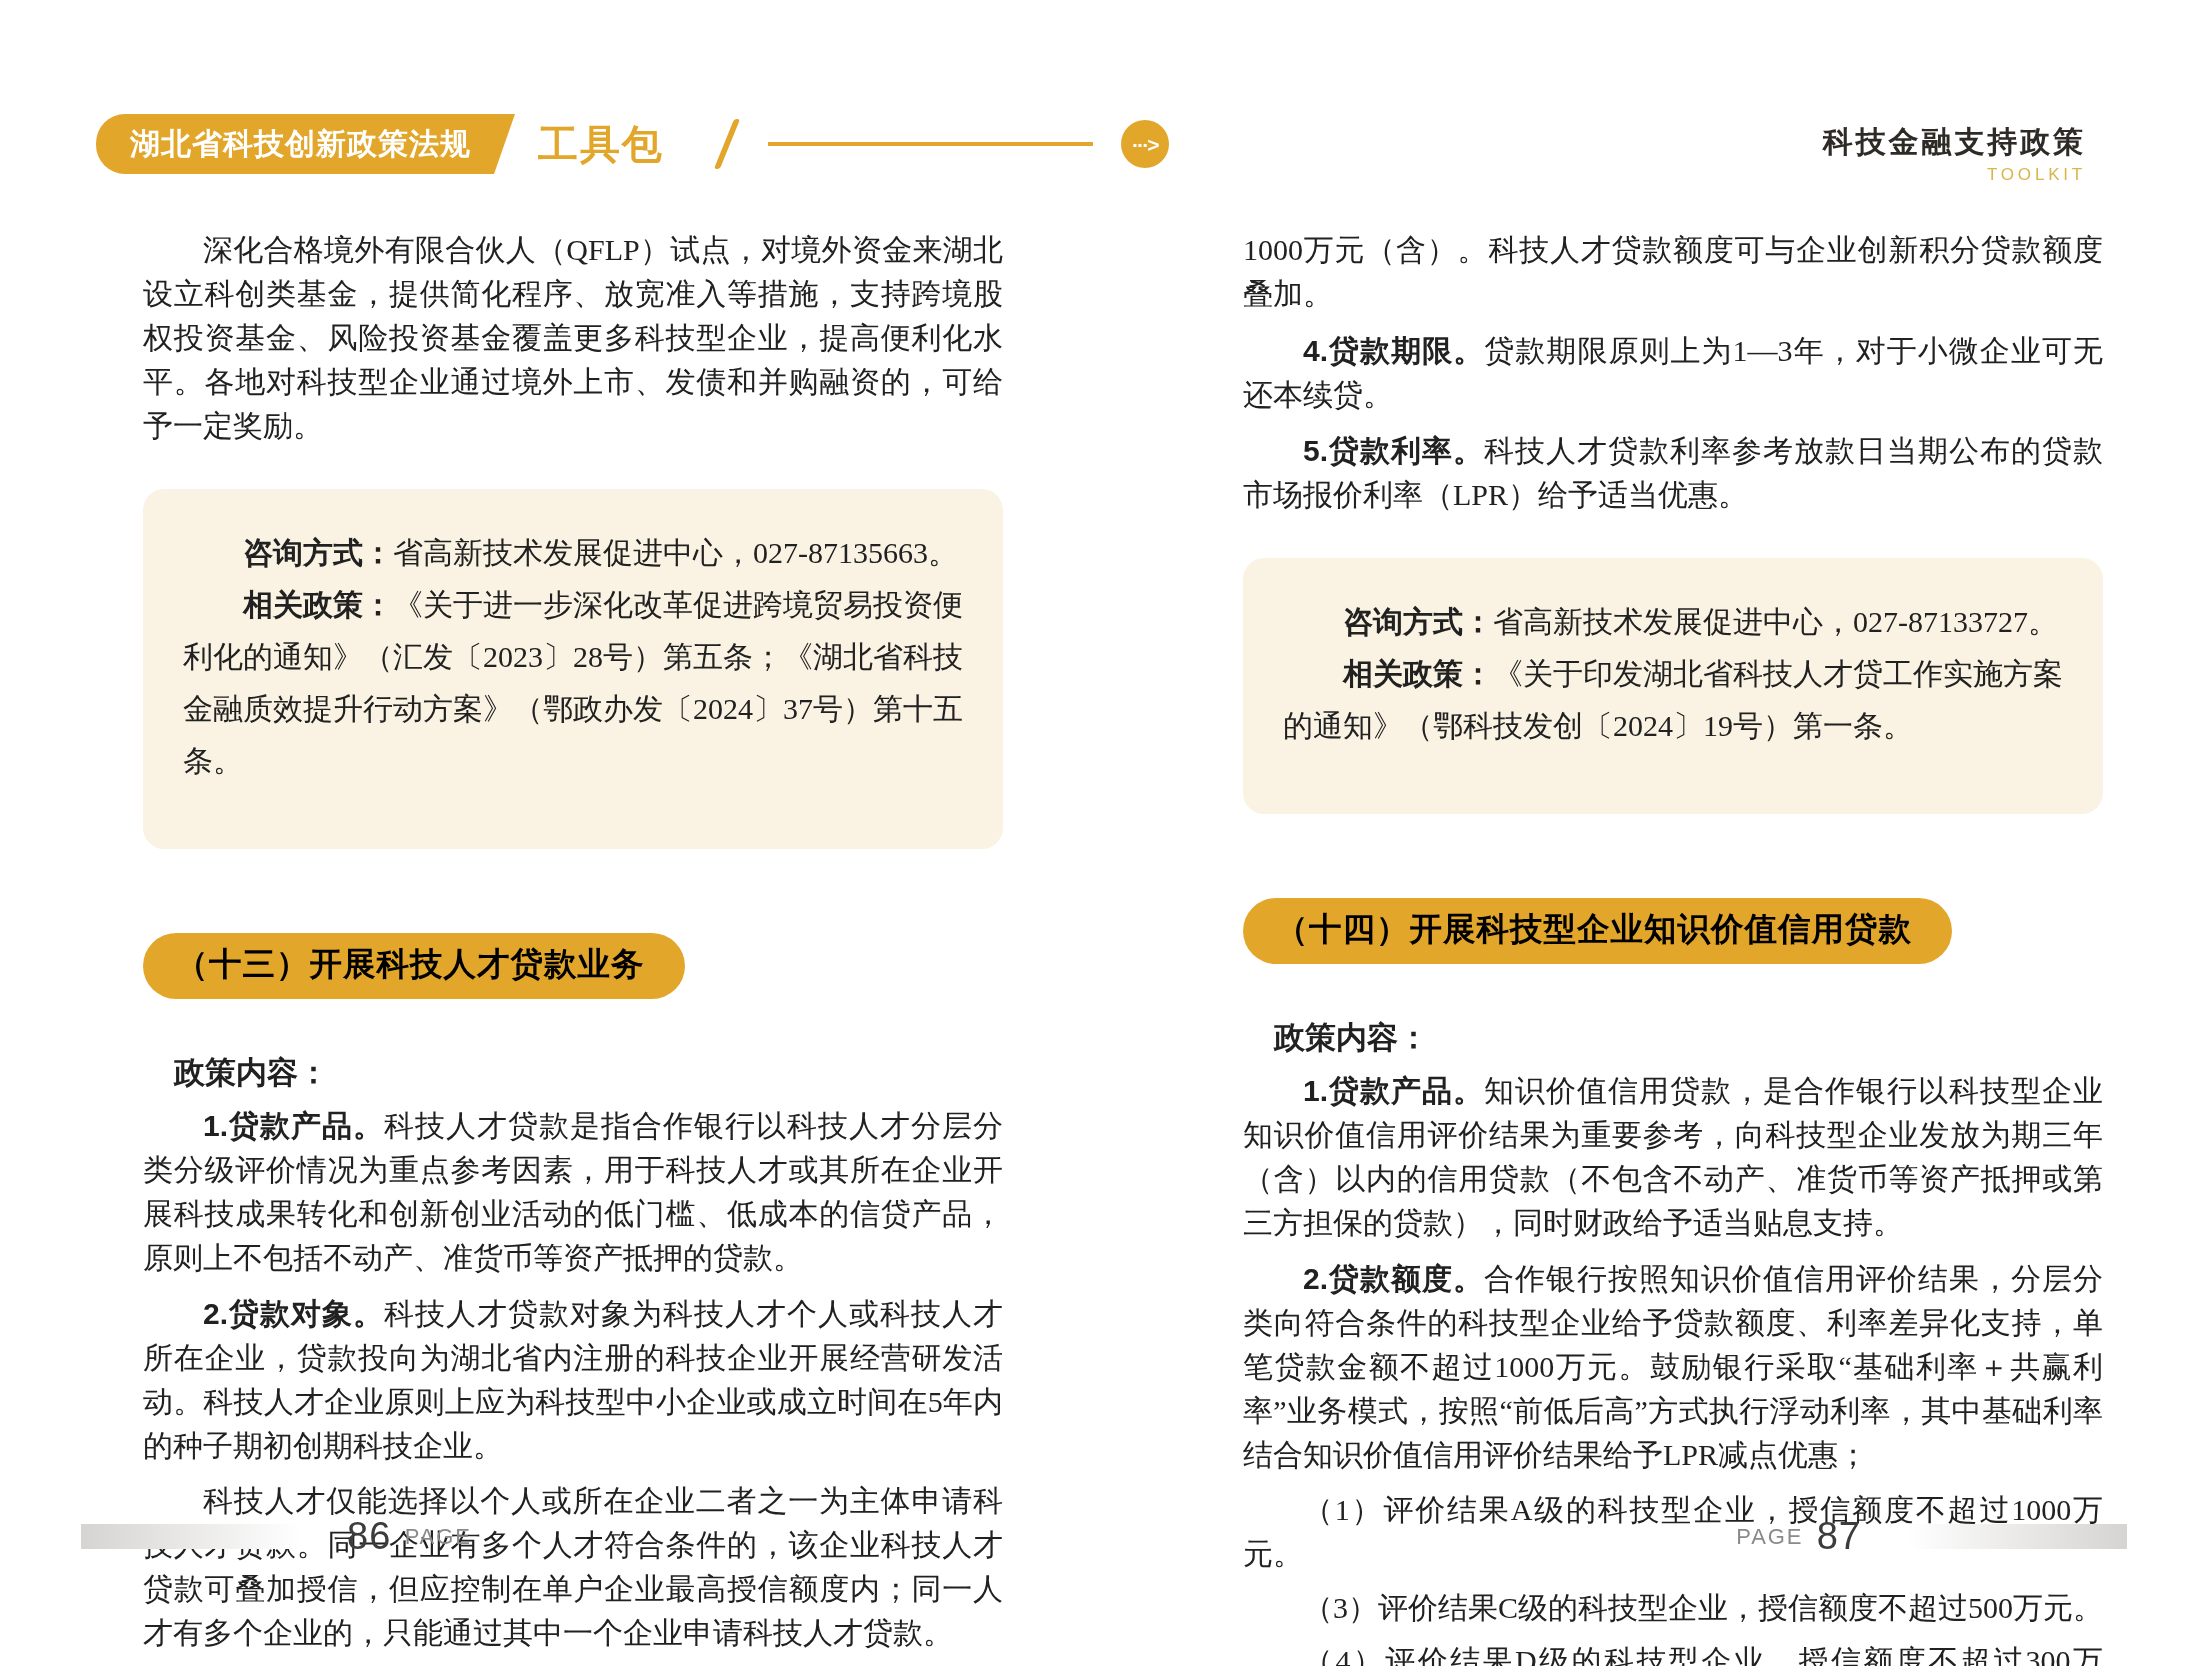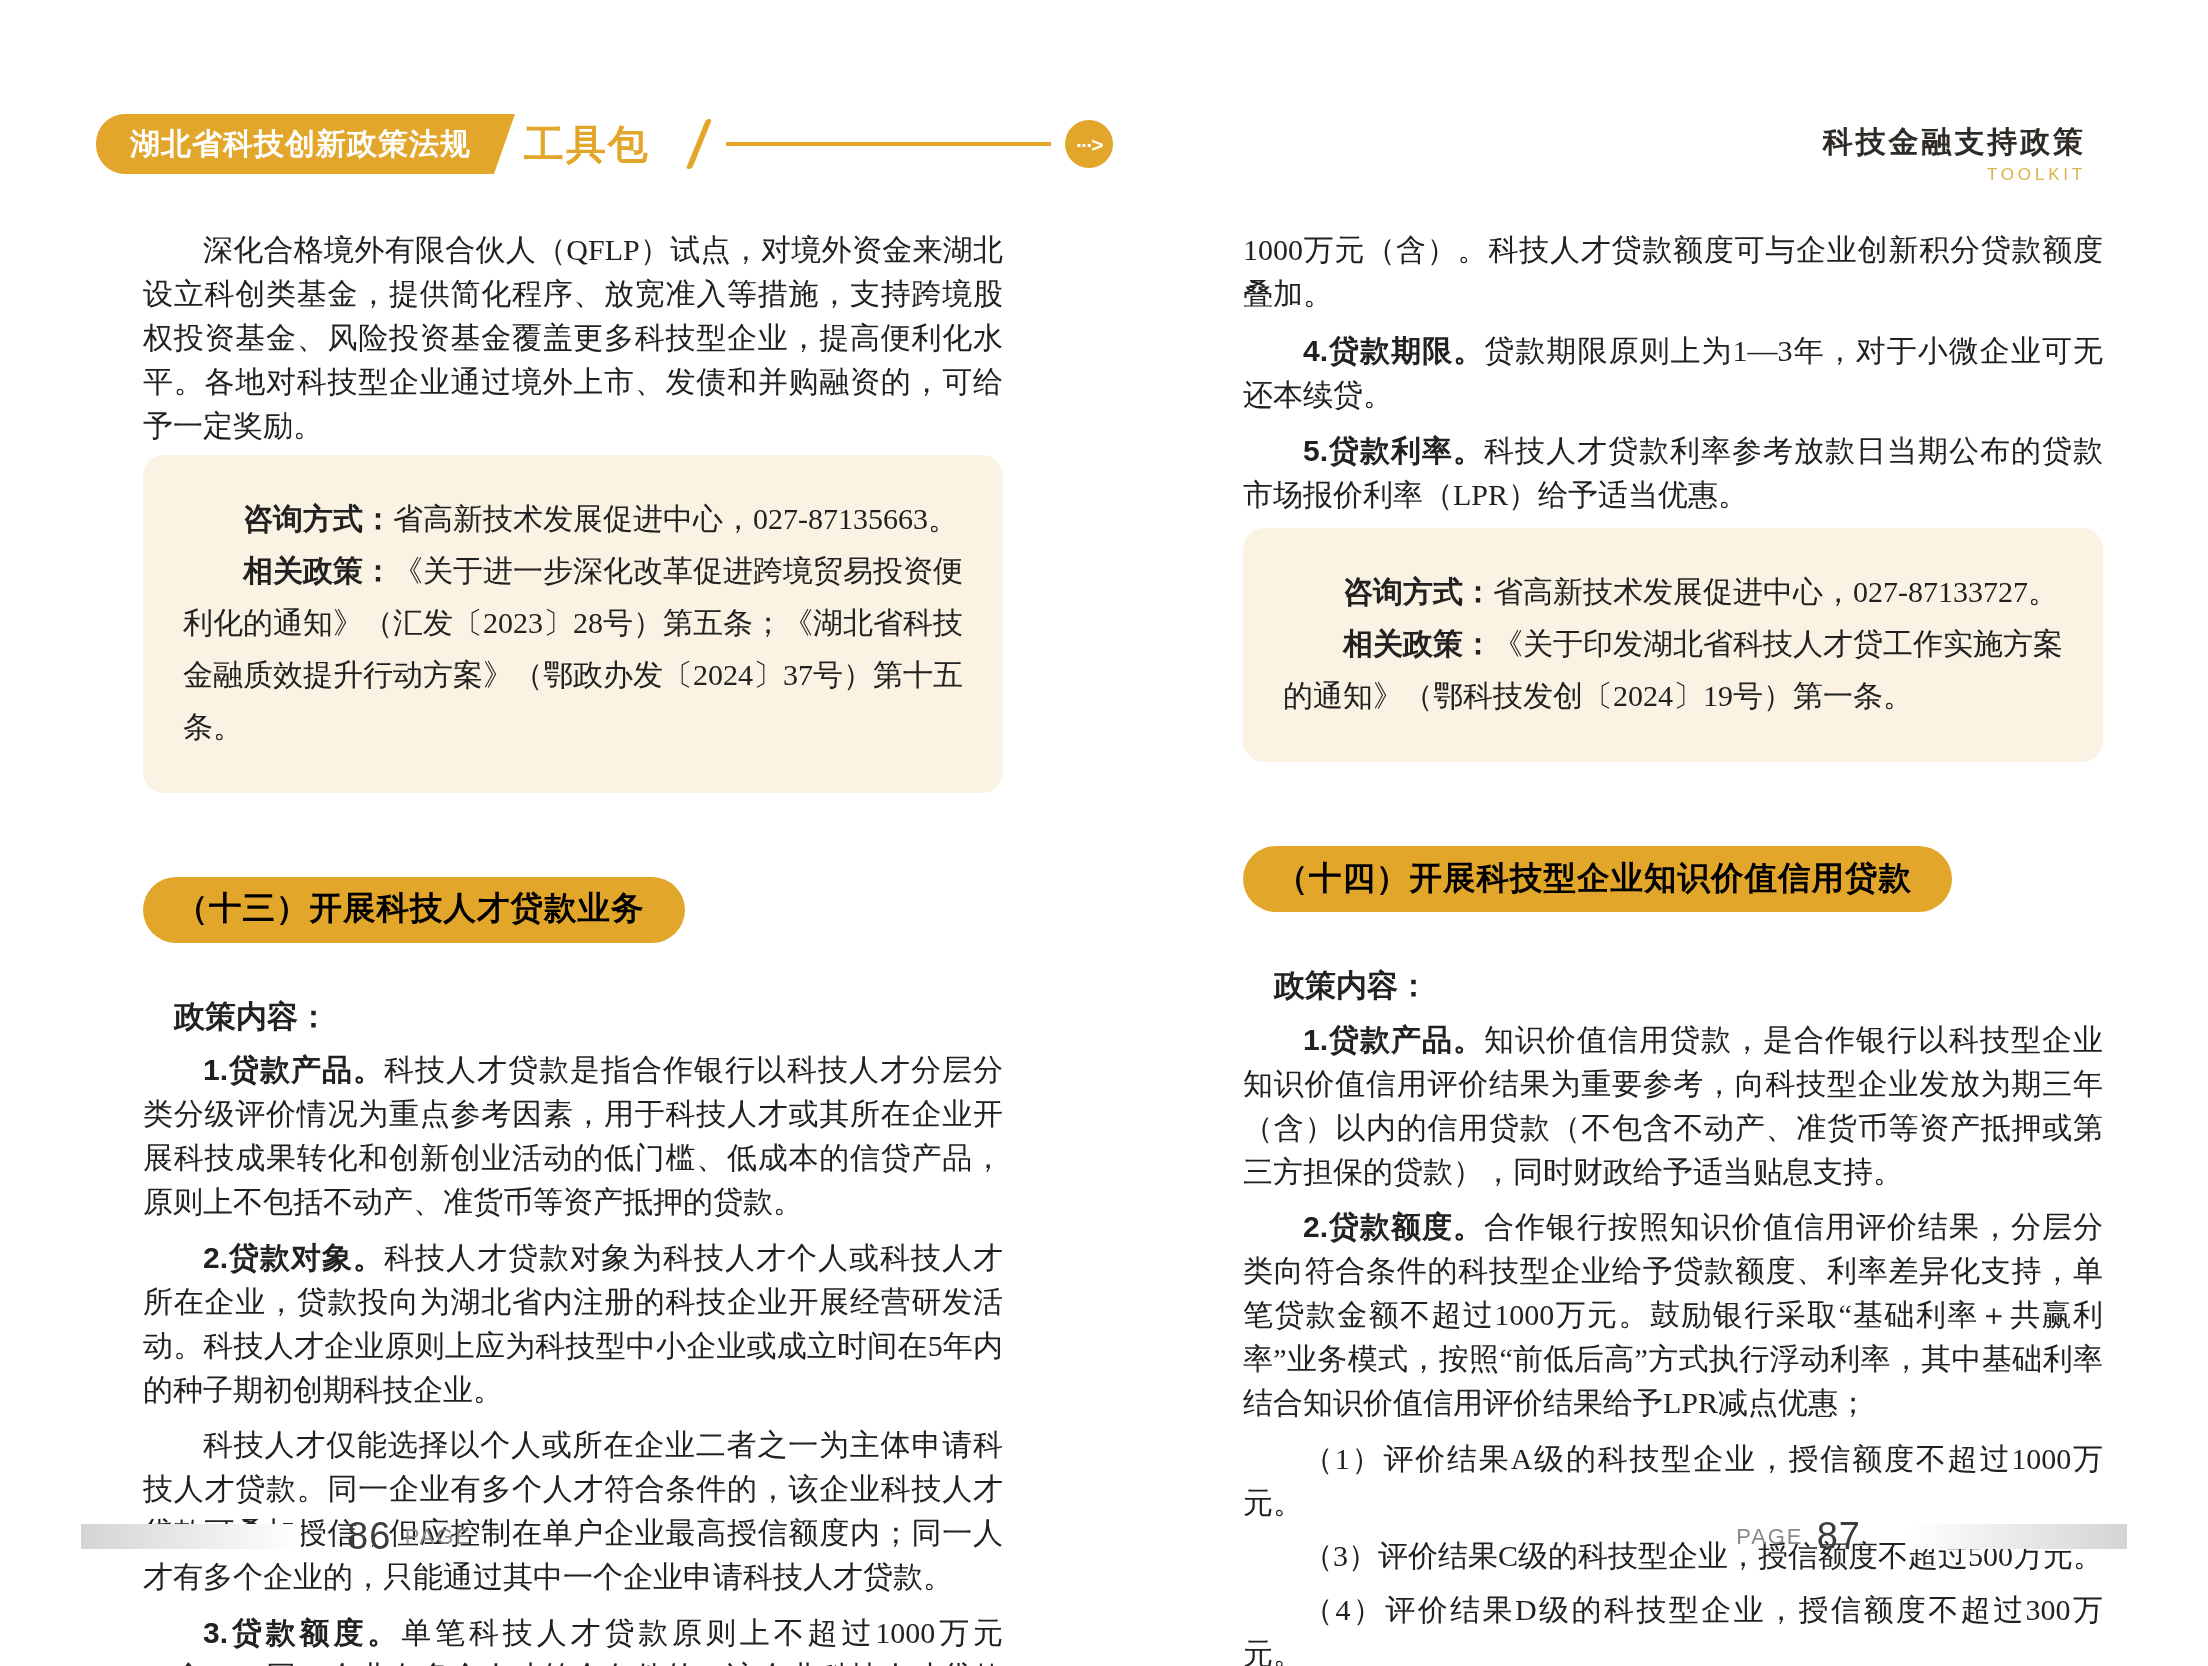--- a/index.html
+++ b/index.html
@@ -9,21 +9,21 @@
     --ink:#212121;
     --gray:#8A8A8A;
   }
   *{box-sizing:border-box;}
   html,body{margin:0;padding:0;}
   body{
     width:2208px;height:1666px;position:relative;background:#ffffff;
     font-family:"Liberation Serif",serif;color:var(--ink);overflow:hidden;
   }
   
-  .header-left{position:absolute;left:96px;top:117px;display:flex;align-items:center;height:54px;}
+  .header-left{position:absolute;left:96px;top:117px;display:flex;align-items:center;height:54px;gap:14px;}
   .badge{
     position:relative;background:var(--gold);color:#fff;
     font-family:"Liberation Sans",sans-serif;font-weight:700;font-size:30px;
     padding:9.6px 44px 9.6px 34px;border-radius:29px 0 0 29px;
     clip-path:polygon(0 0,100% 0,calc(100% - 21px) 100%,0 100%);
     letter-spacing:1px;white-space:nowrap;
   }
   .toolkit-tag{
     color:var(--gold);font-family:"Liberation Sans",sans-serif;font-weight:700;
     font-size:40px;margin-left:9px;letter-spacing:1.9px;white-space:nowrap;
@@ -42,22 +42,22 @@
   
   .col{position:absolute;top:228px;width:860px;font-size:30px;line-height:44px;text-align:justify;}
   .col-left{left:143px;}
   .col-right{left:1243px;}
   p{margin:0;}
   .para{margin-bottom:11.5px;}
   .indent{text-indent:2em;}
   .lead{font-family:"Liberation Sans",sans-serif;font-weight:700;}
   
   .info-box{
-    background:var(--cream);border-radius:21px;margin-top:7px;
-    padding:38px 40px 40px 40px;line-height:52px;
+    background:var(--cream);border-radius:21px;margin-top:41px;
+    padding:38px 40px 62px 40px;line-height:52px;
   }
   .info-box p{text-indent:2em;}
   
   .pill{
     display:inline-block;background:var(--gold);color:#000000;
     font-family:"Liberation Sans",sans-serif;font-weight:700;font-size:32.5px;
     padding:12.4px 40px 14.3px 32.5px;border-radius:955px;margin-top:84px;letter-spacing:1px;
     line-height:1.2;white-space:nowrap;
   }
   .content-label{

